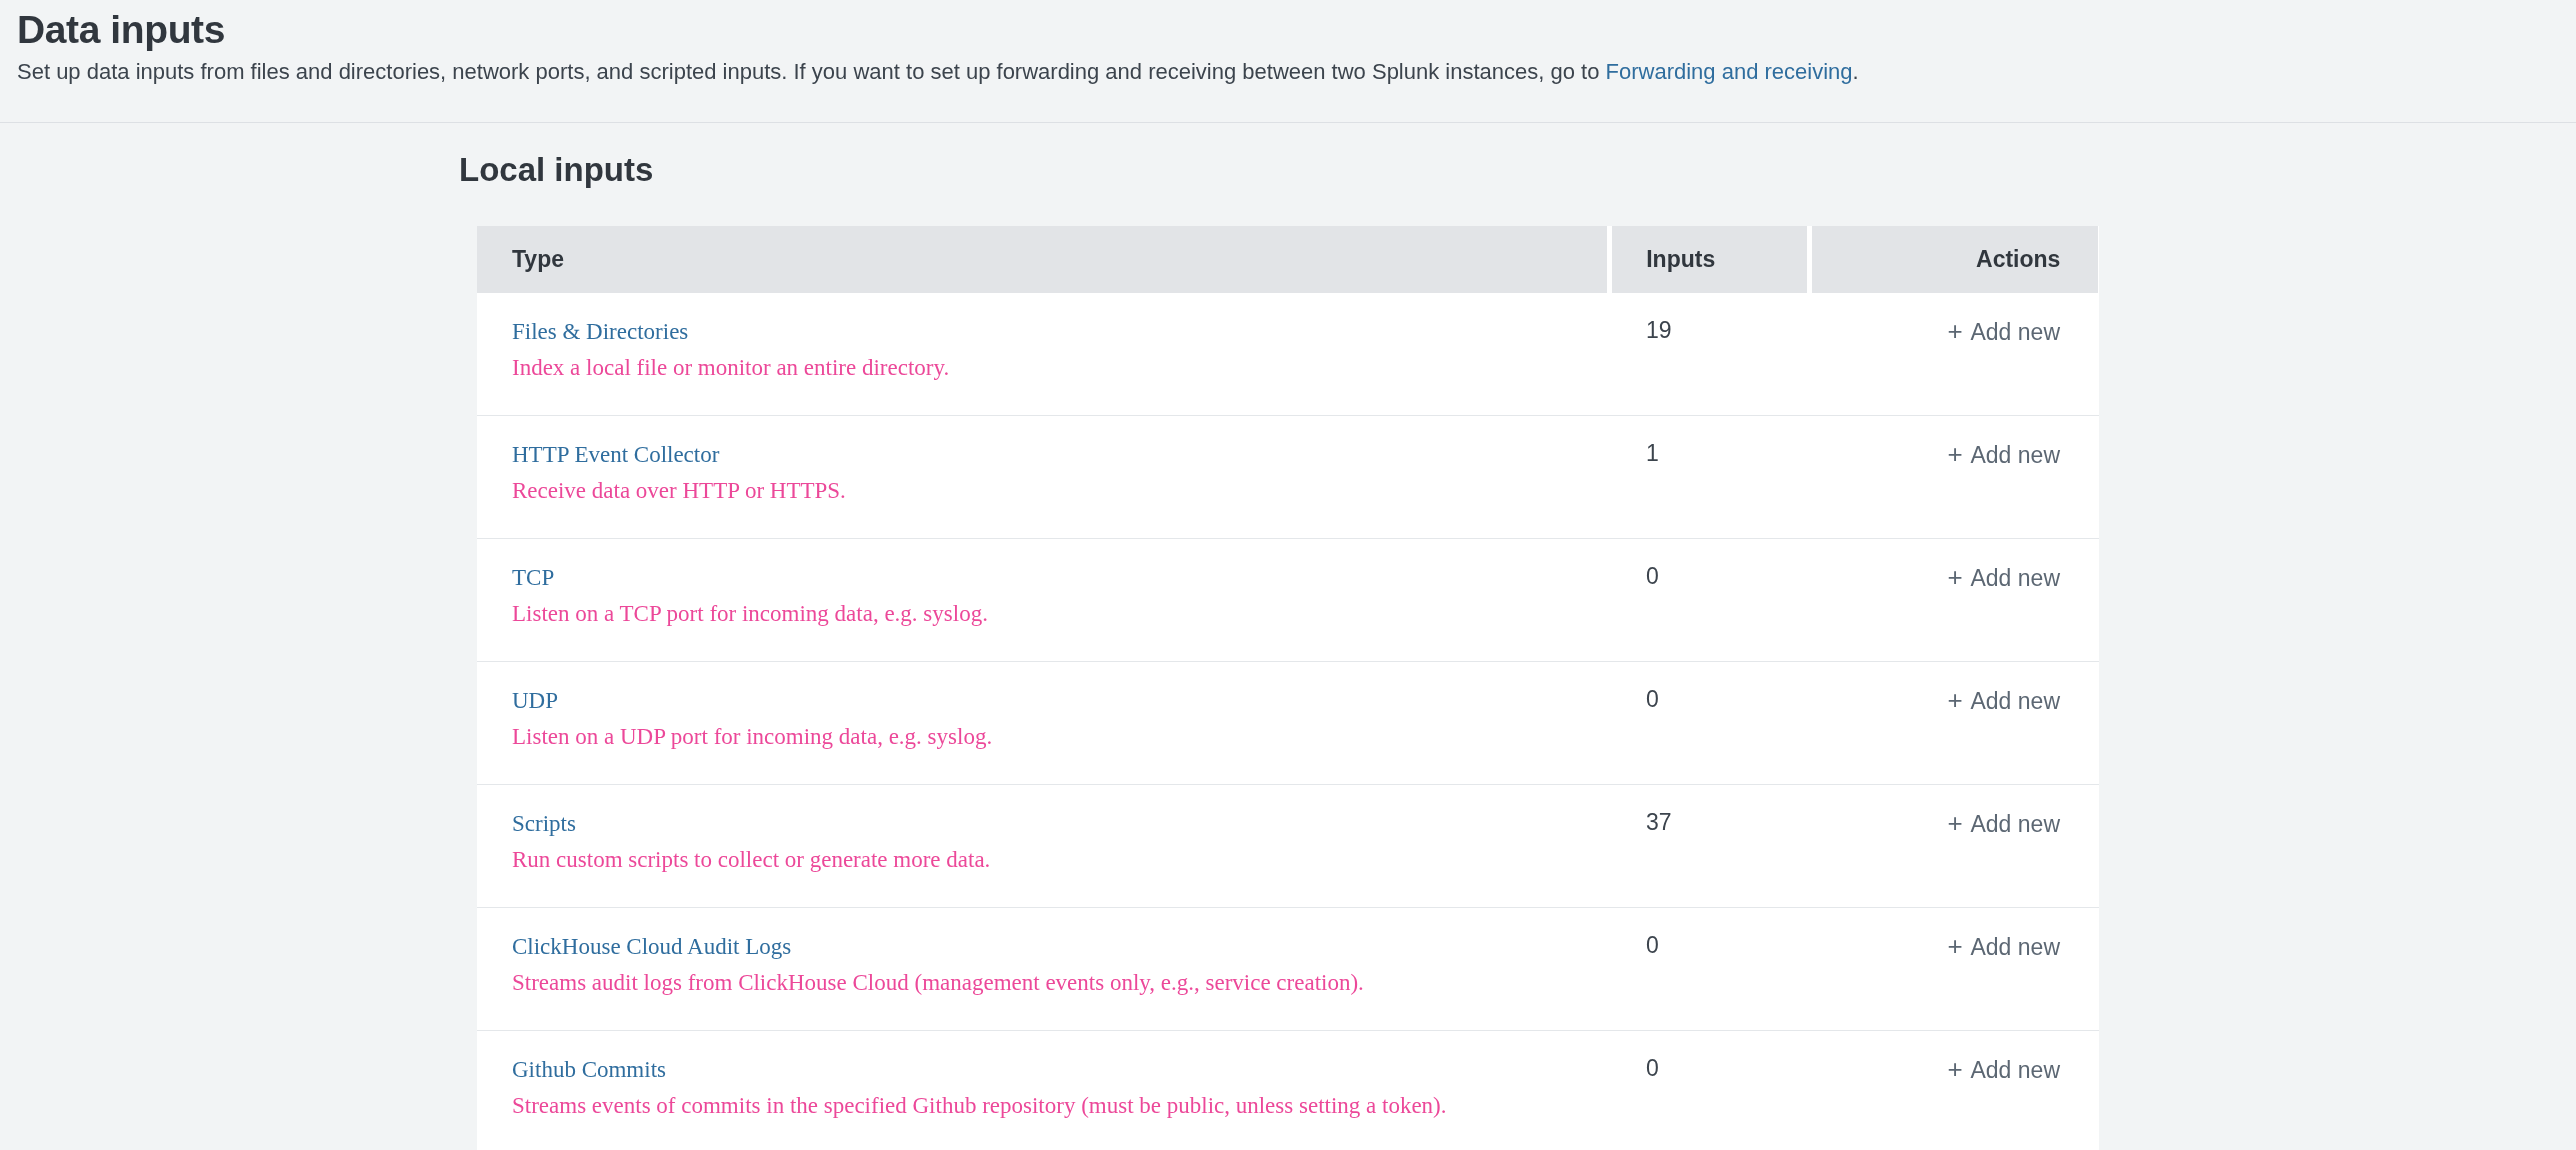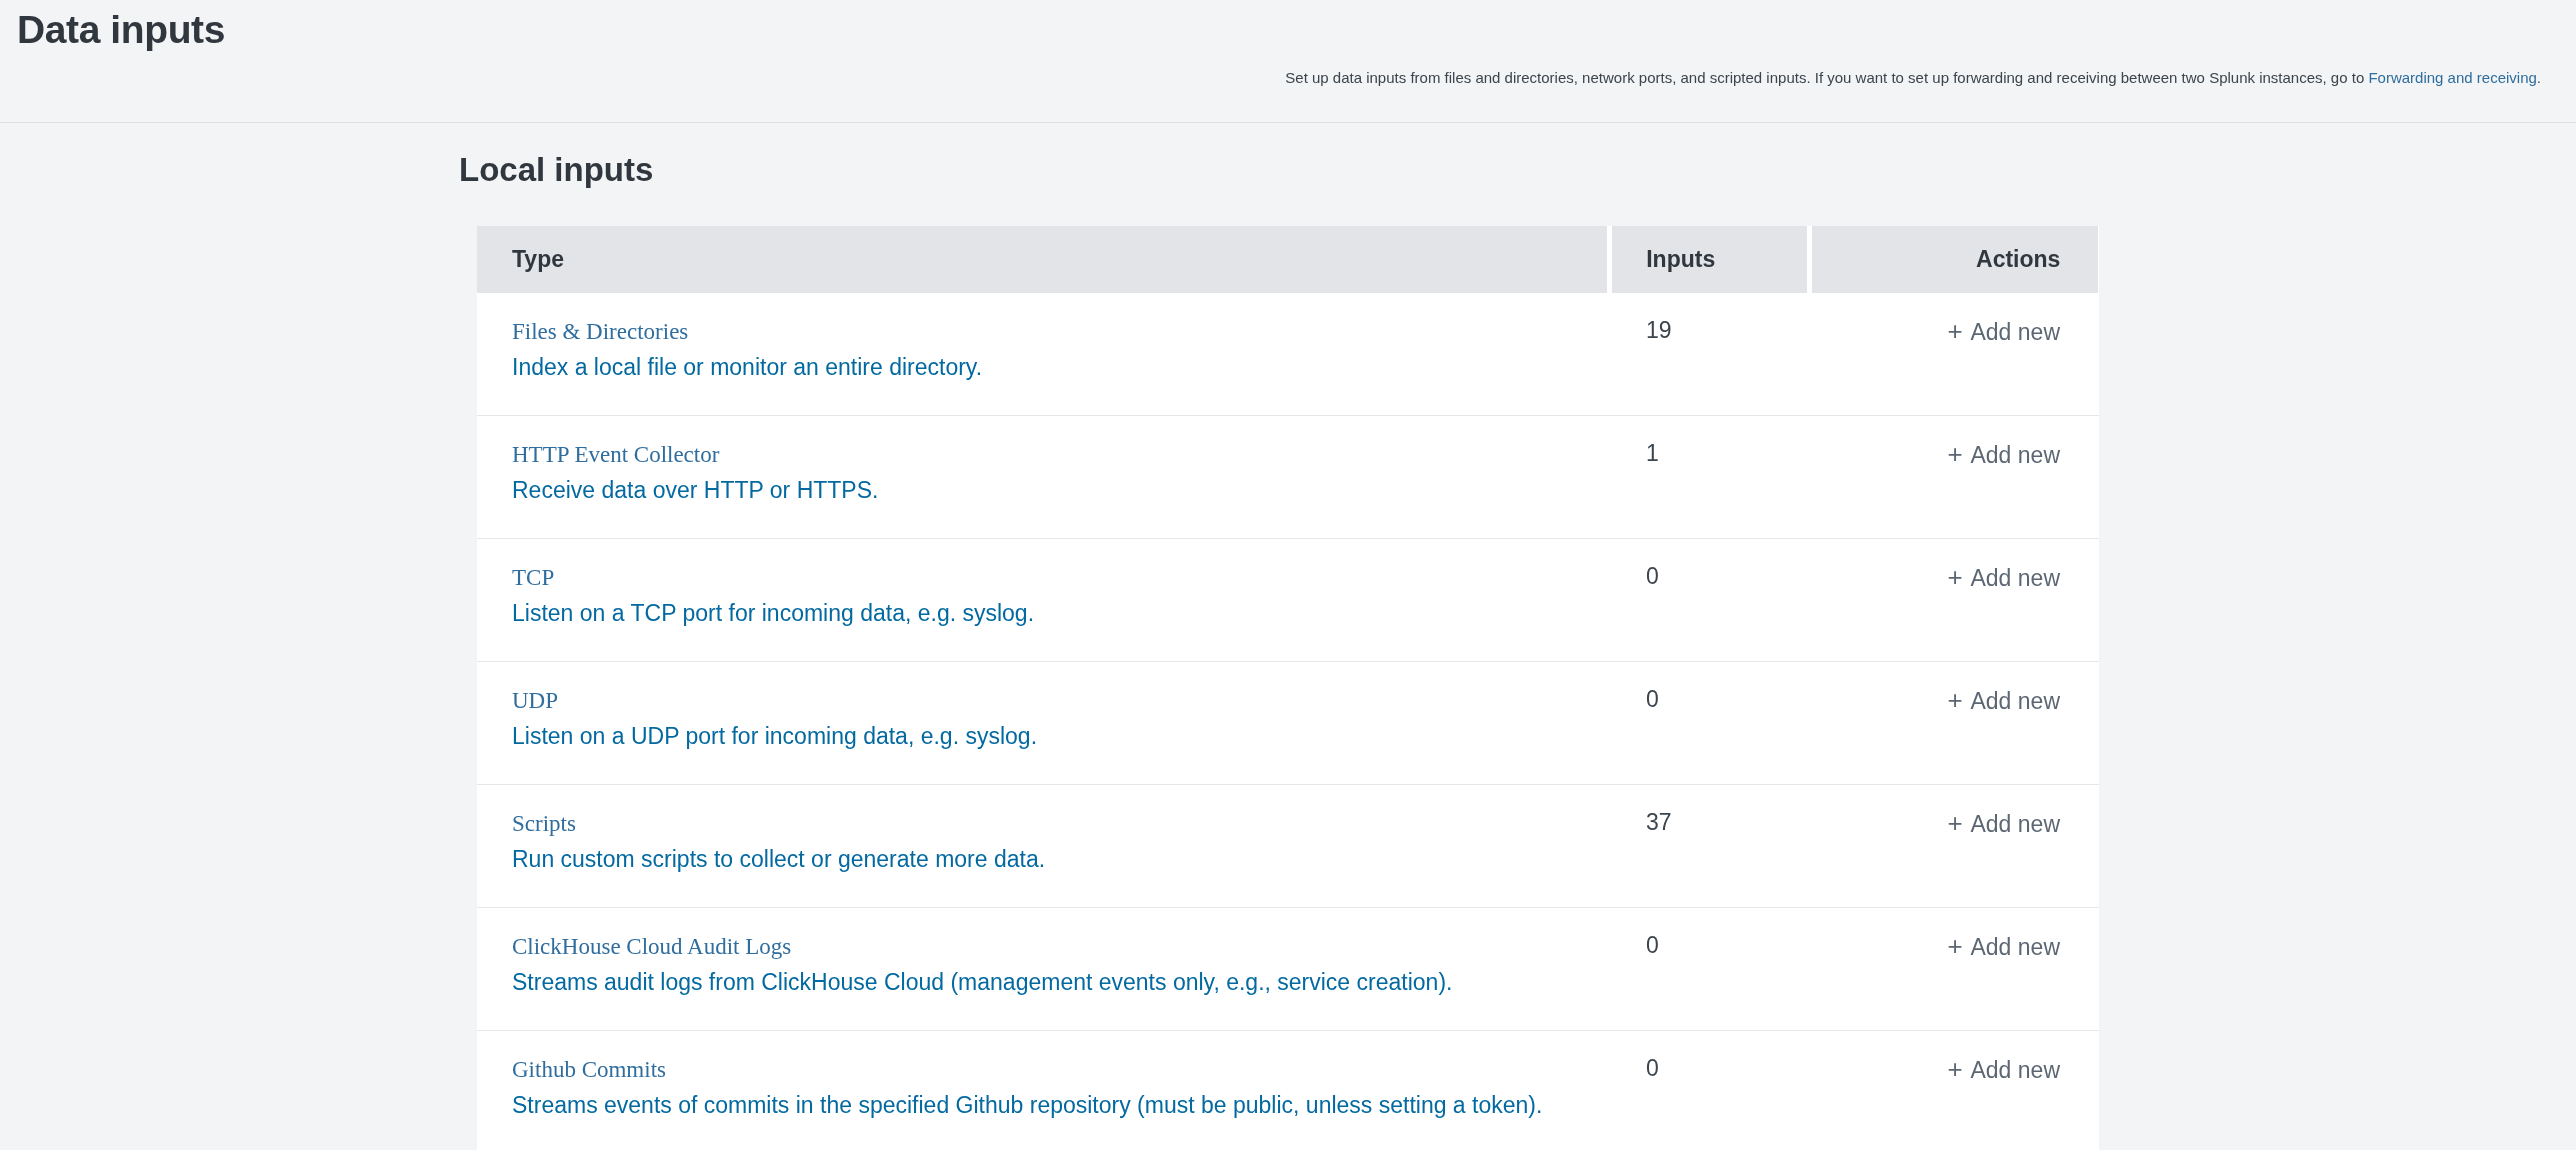--- a/index.html
+++ b/index.html
@@ -21,25 +21,24 @@
     border-bottom: 1.7px solid #dde0e4;
   }
   .page-title {
     font-size: 39px;
     line-height: 50px;
     font-weight: 700;
     color: #31373e;
     letter-spacing: -0.4px;
   }
   .page-subtitle {
-    margin-top: 9px;
-    font-size: 15px;
+    margin-top: 3px;
+    font-size: 22px;
     line-height: 28.5px;
     color: #3c444d;
-    text-align: right;
   }
   .page-subtitle a { color: #2f6d9e; }
 
   
   .content {
     width: 1622px;
     margin: 0 auto;
     padding-top: 27px;
   }
   .section-title {
@@ -86,21 +85,22 @@
     font-size: 23px;
     line-height: 29px;
     color: #2f6d9e;
     display: inline-block;
     font-family: Liberation Serif, serif;
   }
   .type-desc {
     font-size: 23px;
     line-height: 29px;
     margin-top: 7px;
-    color: #0369a1;
+    color: #ec4899;
+    font-family: Liberation Serif, serif;
   }
   .add-new {
     color: #5c6773;
     font-size: 23px;
     line-height: 29px;
     white-space: nowrap;
   }
   .add-new .plus {
     font-size: 26px;
     font-weight: 400;

